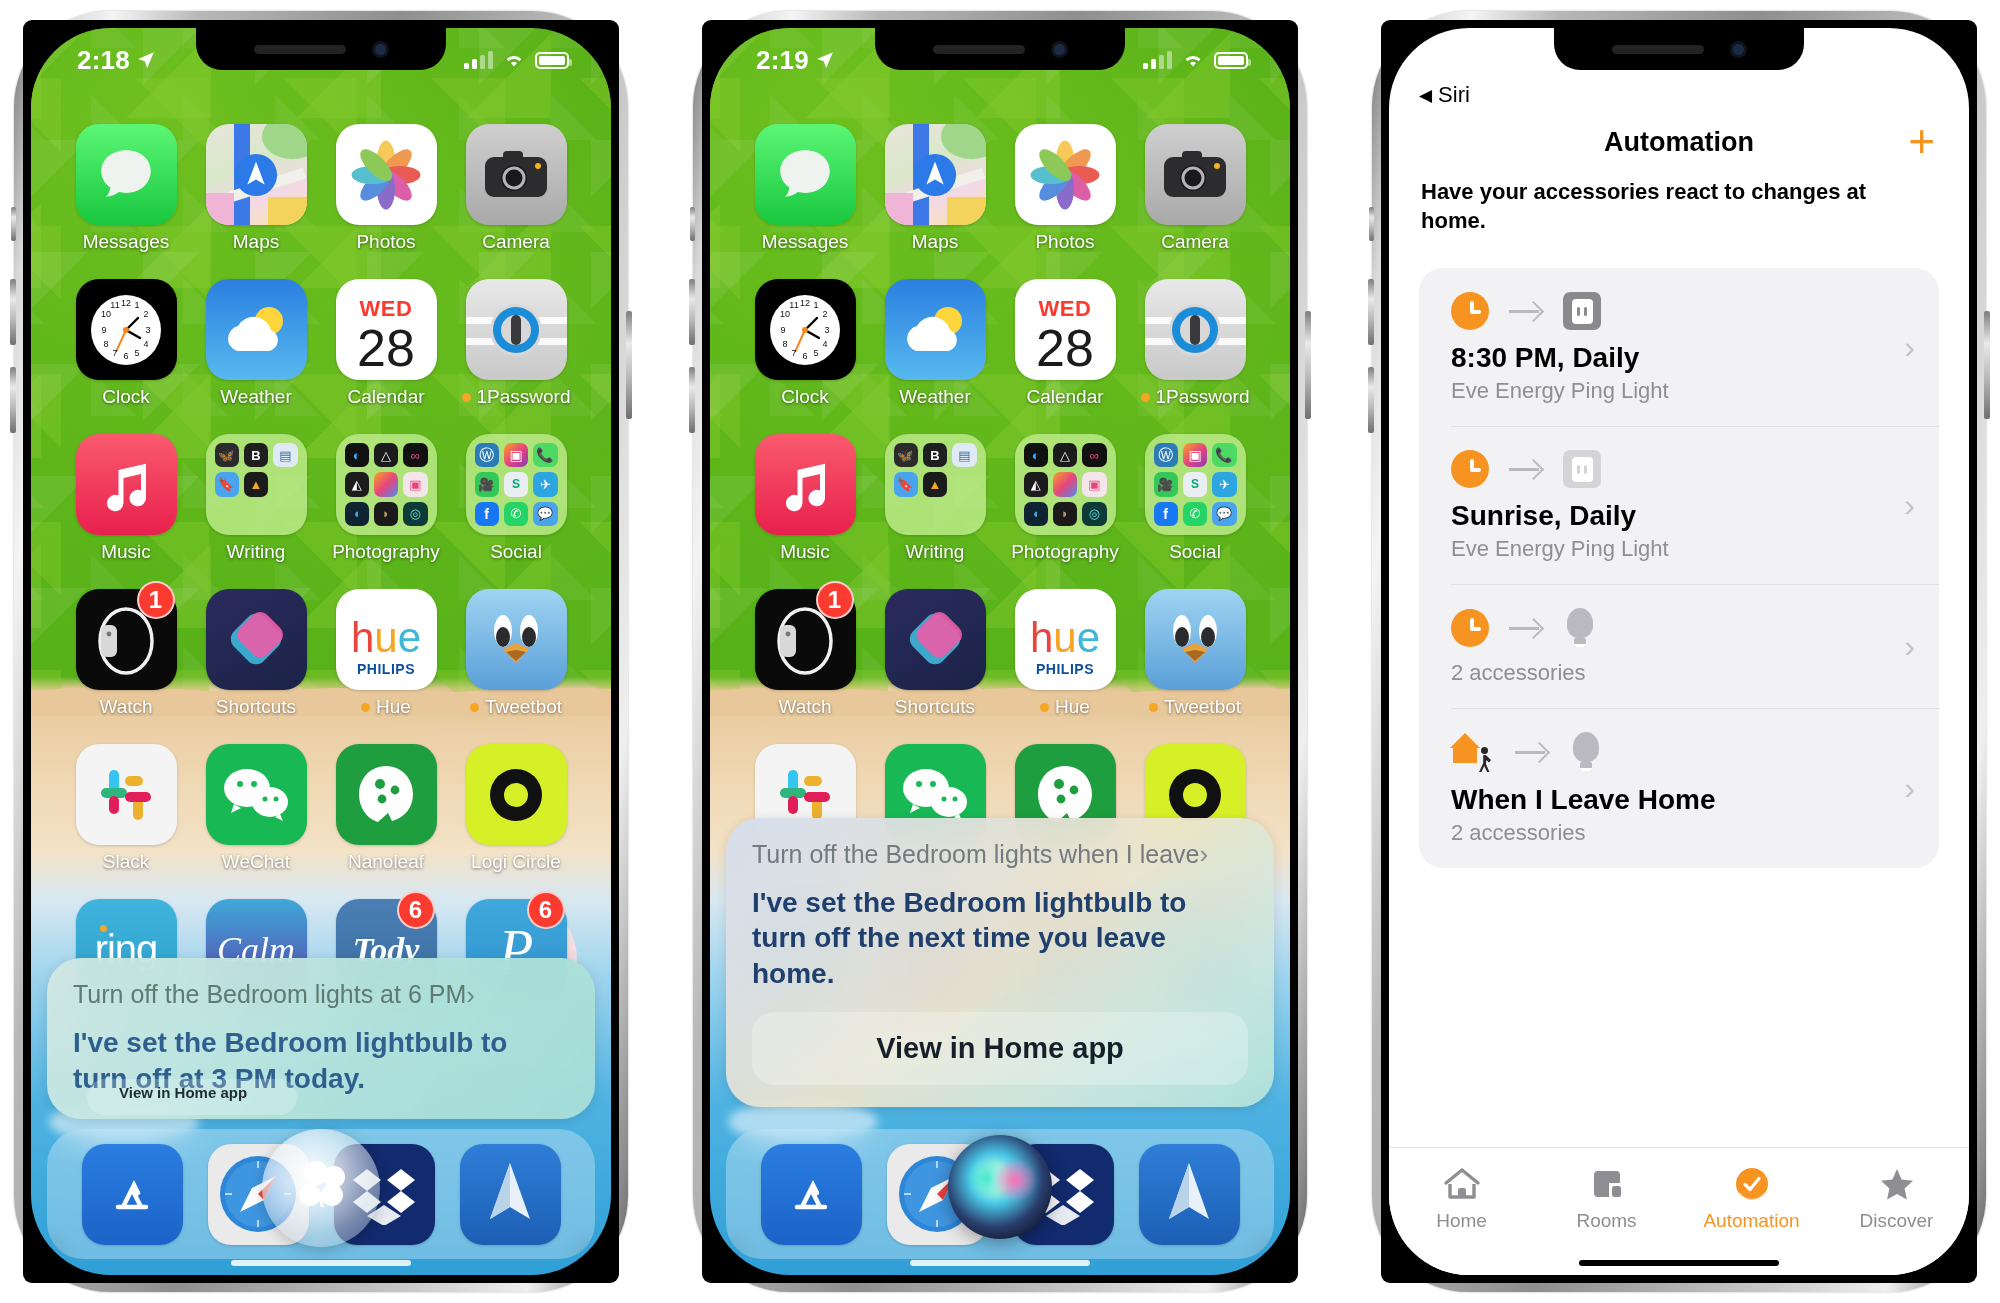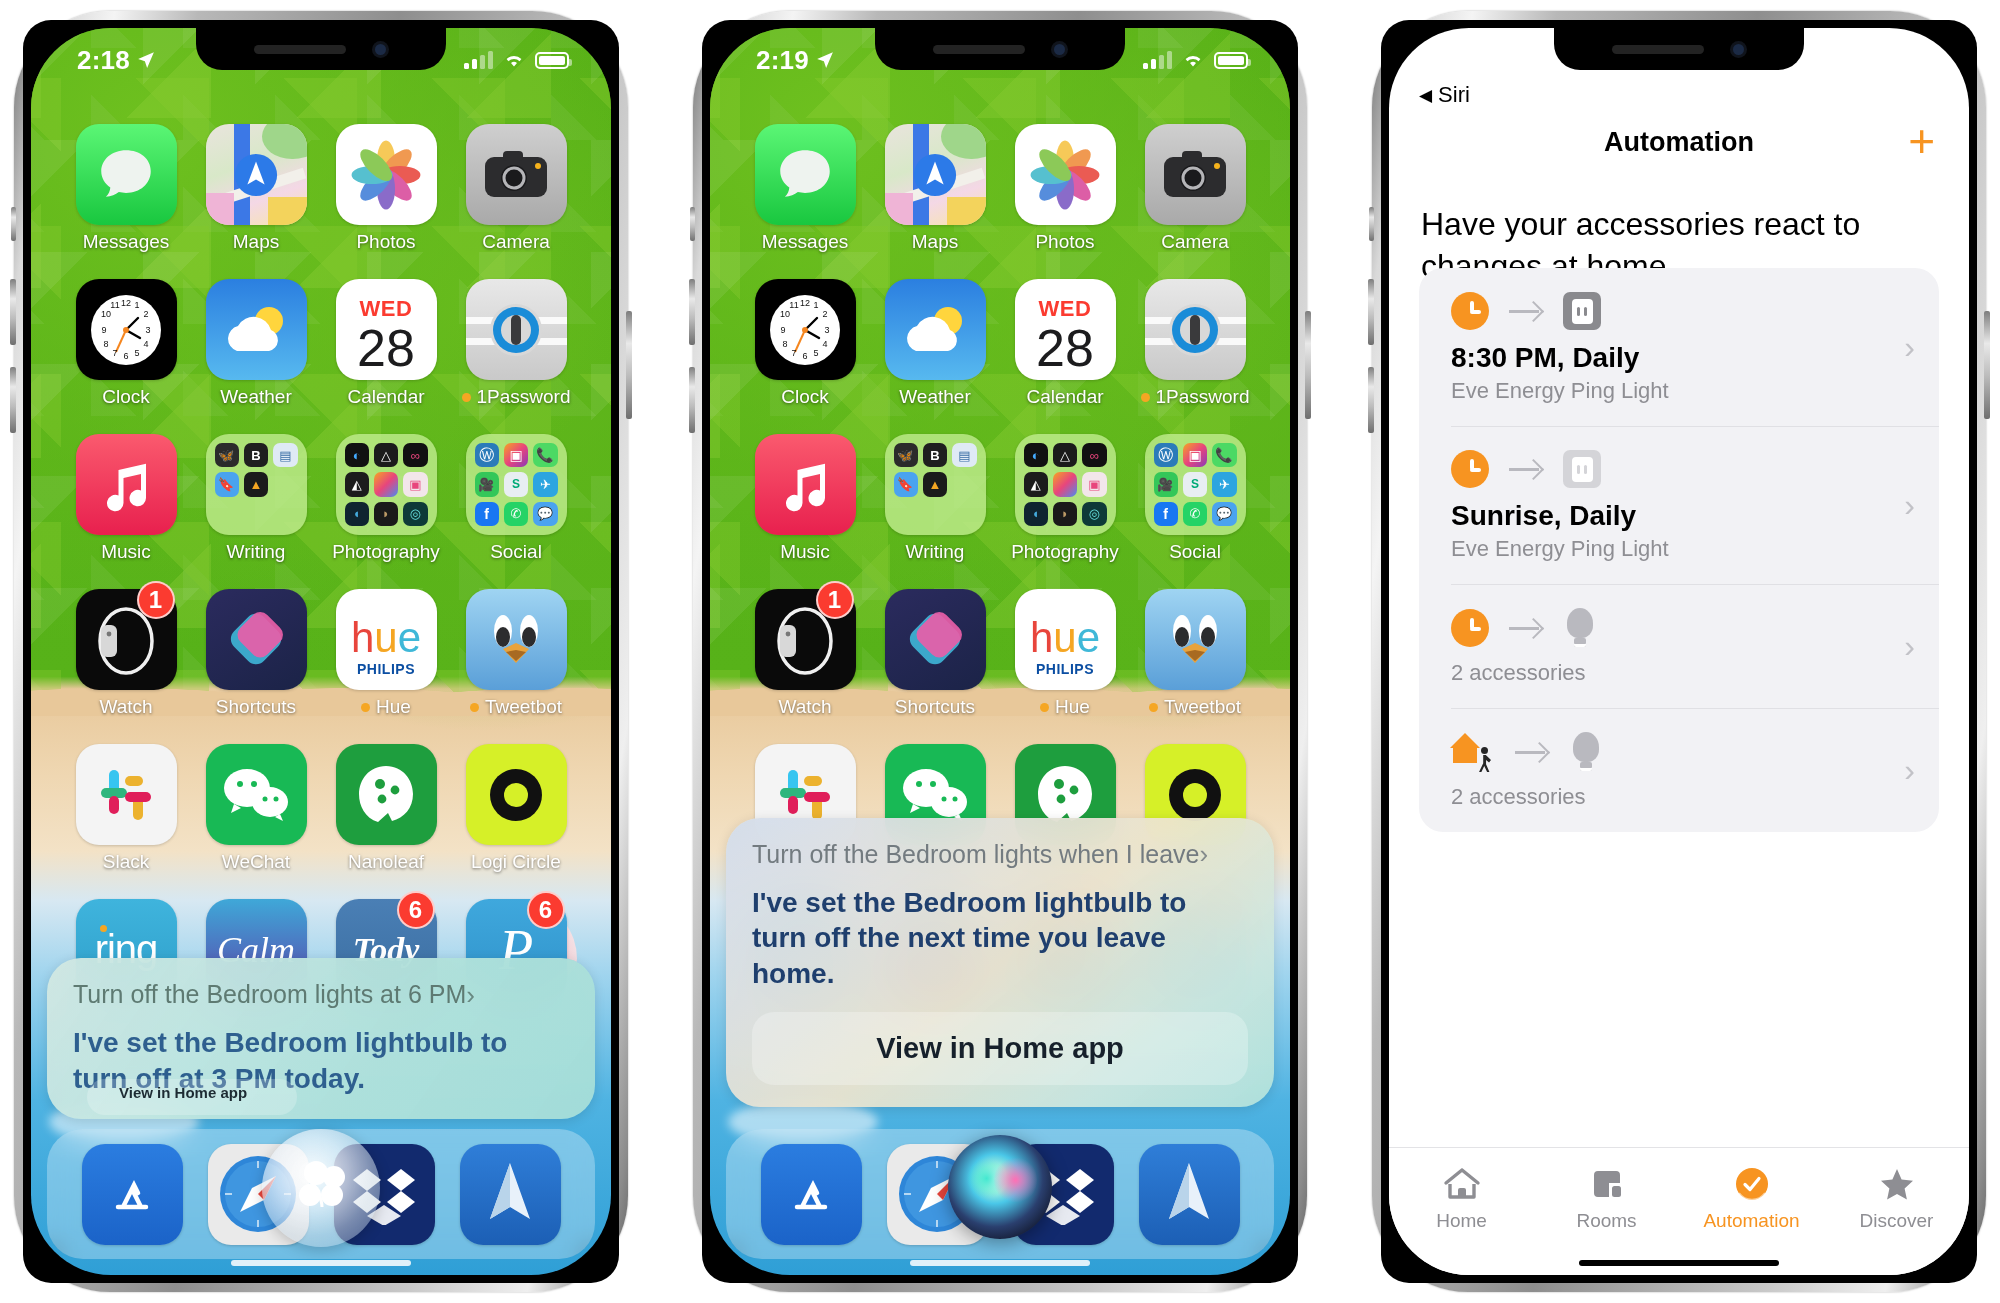--- a/index.html
+++ b/index.html
@@ -27,21 +27,21 @@
     border-radius: 96px;
     background: linear-gradient(100deg,#6e6e6e 0%,#d9d9d9 6%,#f4f4f4 12%,#b8b8b8 22%,#8e8e8e 46%,#c9c9c9 74%,#efefef 88%,#8a8a8a 97%,#5c5c5c 100%);
     padding: 9px;
     box-shadow: 0 0 2px rgba(0,0,0,.35);
     flex: 0 0 auto;
   }
   .phone-inner {
     position: relative;
     width: 100%;
     height: 100%;
-    border-radius: 28px;
+    border-radius: 9px;
     background: #000;
     padding: 8px;
     overflow: hidden;
   }
   .screen {
     position: relative;
     width: 100%;
     height: 100%;
     border-radius: 80px;
     overflow: hidden;
@@ -240,21 +240,21 @@
     position: absolute; top: 86px; left: 0; right: 0; height: 56px;
     display: flex; align-items: center; justify-content: center;
   }
   .ha-title { font-size: 27px; font-weight: bold; color: #000; }
   .ha-plus {
     position: absolute; right: 34px; top: 50%; transform: translateY(-50%);
     font-size: 46px; line-height: 0.6; color: #f79421; font-weight: 300;
   }
   .ha-subtitle {
     position: absolute; top: 150px; left: 32px; right: 42px;
-    font-size: 32px; font-weight: normal; line-height: 1.3; color: #000; margin-top: 26px;
+    font-size: 22px; font-weight: bold; line-height: 1.3; color: #000;
   }
   .ha-card {
     position: absolute; top: 240px; left: 30px; right: 30px;
     background: #f2f2f5; border-radius: 24px; overflow: hidden;
   }
   .ha-row { position: relative; padding: 24px 30px 22px 32px; }
   .ha-row + .ha-row::before {
     content:""; position:absolute; left: 32px; right: 0; top: 0; height: 1px; background: #e0e0e4;
   }
   .ha-icons { display: flex; align-items: center; gap: 20px; margin-bottom: 12px; }
@@ -1367,20 +1367,21 @@
 
             <div class="ha-row">
               <div class="ha-icons">
                 <span class="homeleave-ic">
                     <span class="hl-house"></span>
                     <span class="hl-person"></span>
                   </span>
                 <span class="arrow-ic"></span>
                 <span class="bulb-ic"></span>
               </div>
+              <div class="ha-rtitle">When I Leave Home</div>
               <div class="ha-rsub">2 accessories</div>
               <span class="ha-chev">›</span>
             </div>
           </div>
 
           <div class="tabbar">
             <div class="tab">
               <span class="tab-ic">
                 <svg width="38" height="34" viewBox="0 0 38 34">
                     <path d="M19 3 3 16m16-13 16 13" stroke="#8e8e93" stroke-width="3.4" fill="none" stroke-linecap="round"></path>

